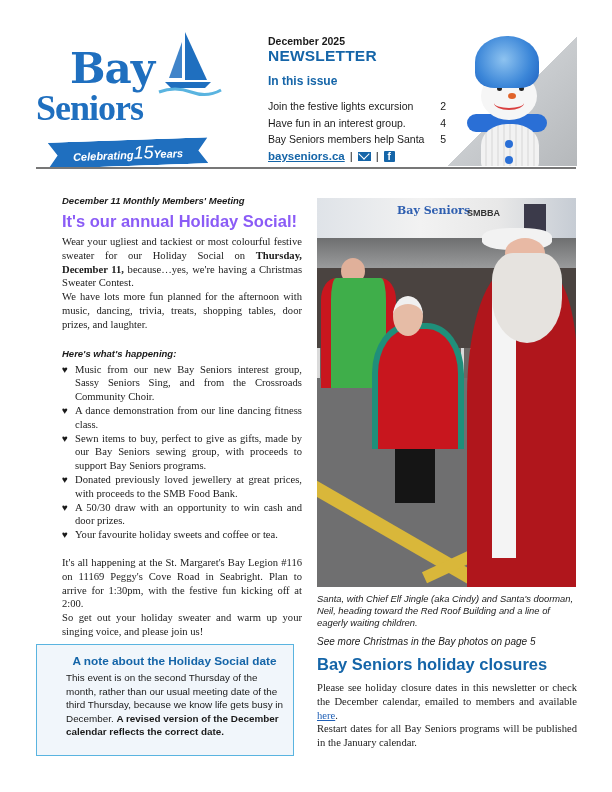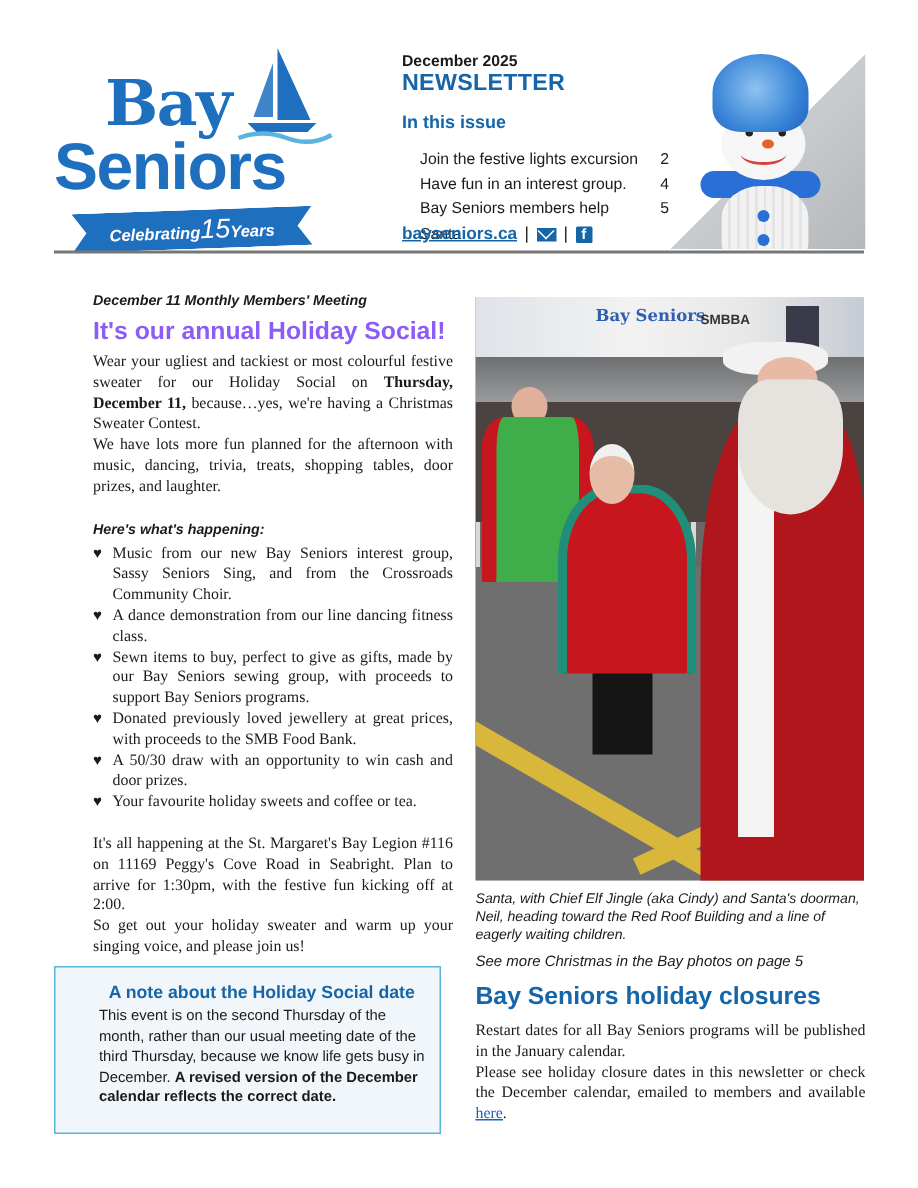--- a/index.html
+++ b/index.html
@@ -1,31 +1,31 @@
 <!DOCTYPE html>
 <html><head>
 <meta charset="utf-8">
 <style>
   html, body { margin: 0; padding: 0; background: #ffffff; }
   body { width: 612px; height: 792px; position: relative; overflow: hidden; font-family: "Liberation Serif", serif; color: #1a1a1a; }
 
   
   .logo { position: absolute; left: 30px; top: 30px; width: 190px; height: 135px; }
   .logo-bay { position: absolute; left: 40px; top: 18px; font-family: "DejaVu Serif", serif; font-weight: bold; font-size: 42px; color: #1f6fbf; letter-spacing: -1px; line-height: 1; }
-  .logo-seniors { position: absolute; left: 6px; top: 60px; font-family: Liberation Sans, sans-serif; font-weight: bold; font-size: 44px; color: #1f6fbf; letter-spacing: -1px; line-height: 1; }
+  .logo-seniors { position: absolute; left: 6px; top: 60px; font-family: Liberation Serif, serif; font-weight: bold; font-size: 36px; color: #1f6fbf; letter-spacing: -1px; line-height: 1; }
   .logo-boat { position: absolute; left: 125px; top: 0px; width: 70px; height: 70px; }
   .ribbon { position: absolute; left: 18px; top: 110px; width: 160px; height: 26px; background: #1f6fbf; color: #fff; font-family: "Liberation Sans", sans-serif; font-weight: bold; font-style: italic; font-size: 11px; text-align: center; line-height: 26px; transform: rotate(-2deg); clip-path: polygon(0 0, 100% 0, 94% 50%, 100% 100%, 0 100%, 6% 50%); }
   .ribbon .num { font-size: 18px; font-style: italic; font-weight: normal; }
 
   .nl { position: absolute; left: 268px; top: 36px; }
   .nl-date { font-family: "Liberation Sans", sans-serif; font-weight: bold; font-size: 10.5px; color: #1a1a1a; line-height: 1; }
   .nl-title { font-family: "Liberation Sans", sans-serif; font-weight: bold; font-size: 15.5px; color: #1565a8; letter-spacing: 0.2px; line-height: 1.1; }
   .issue-h { position: absolute; left: 268px; top: 74px; font-family: "Liberation Sans", sans-serif; font-weight: bold; font-size: 12px; color: #1565a8; }
   .toc { position: absolute; left: 268px; top: 98px; width: 178px; font-family: "Liberation Sans", sans-serif; font-size: 10.5px; }
-  .toc-row { display: flex; justify-content: space-between; height: 16.5px; line-height: 16.5px; color: #1a1a1a; margin-left: 12px; }
+  .toc-row { display: flex; justify-content: space-between; height: 16.5px; line-height: 16.5px; color: #1a1a1a; }
   .toc-row span:last-child { width: 12px; text-align: right; }
   .contact { position: absolute; left: 268px; top: 150px; font-family: "Liberation Sans", sans-serif; font-weight: bold; font-size: 11.5px; color: #1565a8; display: flex; align-items: center; gap: 5px; }
   .contact a { color: #1565a8; text-decoration: underline; }
   .sep { color: #1a1a1a; font-weight: normal; }
   .mail-icon { width: 13px; height: 9px; background: #1565a8; position: relative; display: inline-block; }
   .mail-icon::after { content: ""; position: absolute; left: 2px; top: -2px; width: 7px; height: 7px; border-right: 1.5px solid #fff; border-bottom: 1.5px solid #fff; transform: rotate(45deg); }
   .fb-icon { width: 11px; height: 11px; background: #1565a8; color: #fff; font-size: 10px; font-weight: bold; line-height: 12px; text-align: center; display: inline-block; border-radius: 1px; }
 
   .snowman { position: absolute; left: 447px; top: 36px; width: 130px; height: 130px; overflow: hidden; }
   .snow-bg { position: absolute; inset: 0; background: linear-gradient(135deg, #ffffff 0%, #ffffff 50%, #c9cccf 50%, #b5b8bb 100%); }
@@ -194,15 +194,15 @@
   <div class="santa-hat"></div>
   <div class="santa-face"></div>
   <div class="santa-beard"></div>
 </div>
 
 <p class="caption">Santa, with Chief Elf Jingle (aka Cindy) and Santa's doorman, Neil, heading toward the Red Roof Building and a line of eagerly waiting children.</p>
 <p class="seemore">See more Christmas in the Bay photos on page 5</p>
 
 <h2 class="h2">Bay Seniors holiday closures</h2>
 <div class="right-p">
+  <p class="p"><span>Please see holiday closure dates in this newsletter or check the December calendar, emailed to members and available </span><a>here</a><span>.</span></p>
   <p class="p">Restart dates for all Bay Seniors programs will be published in the January calendar.</p>
-  <p class="p"><span>Please see holiday closure dates in this newsletter or check the December calendar, emailed to members and available </span><a>here</a><span>.</span></p>
 </div>
 
 </body></html>

